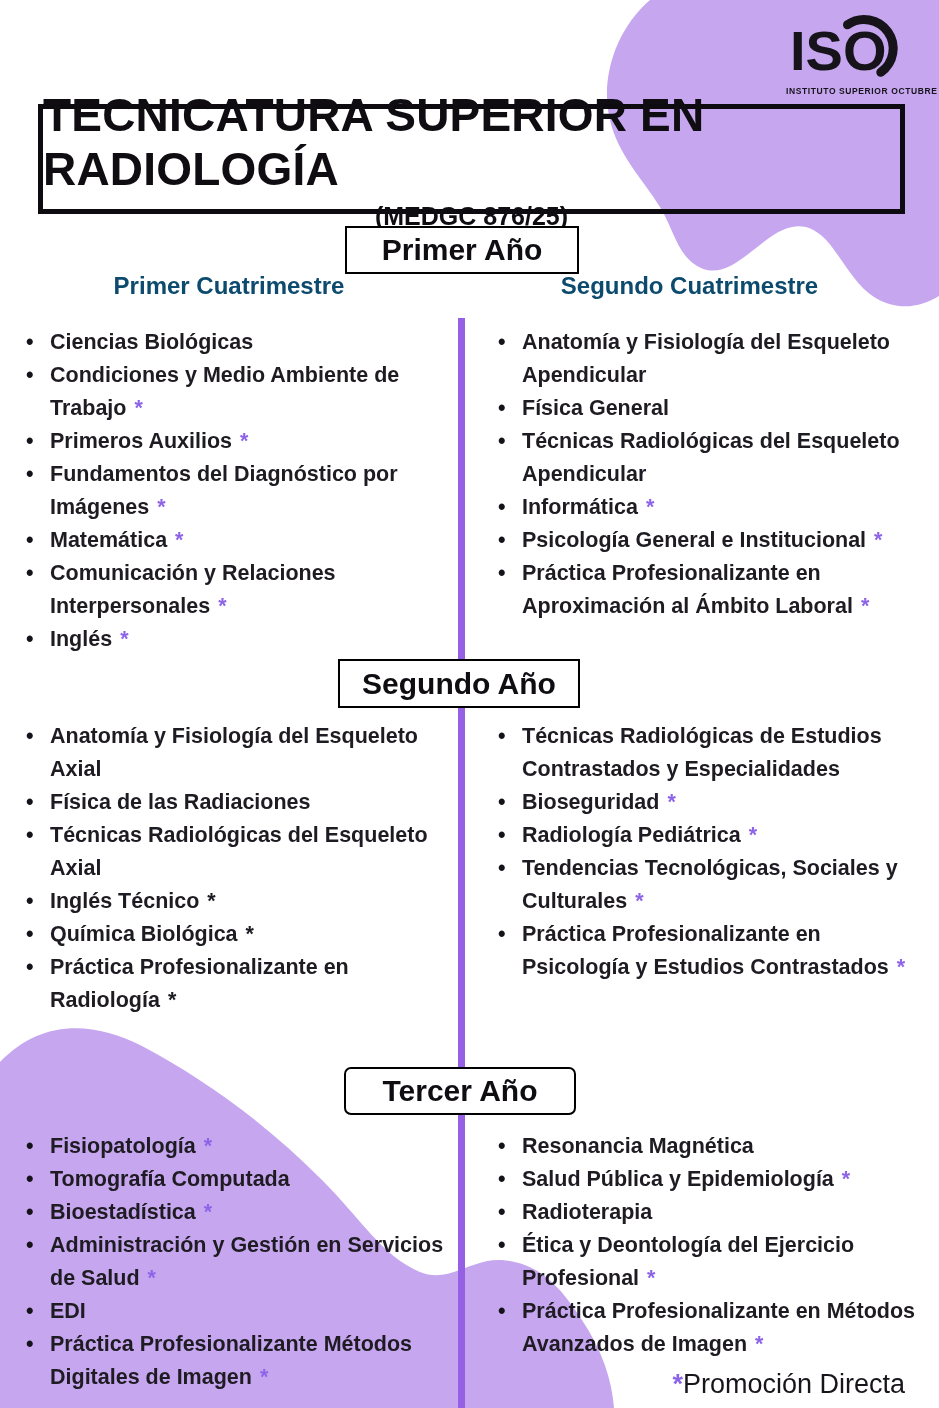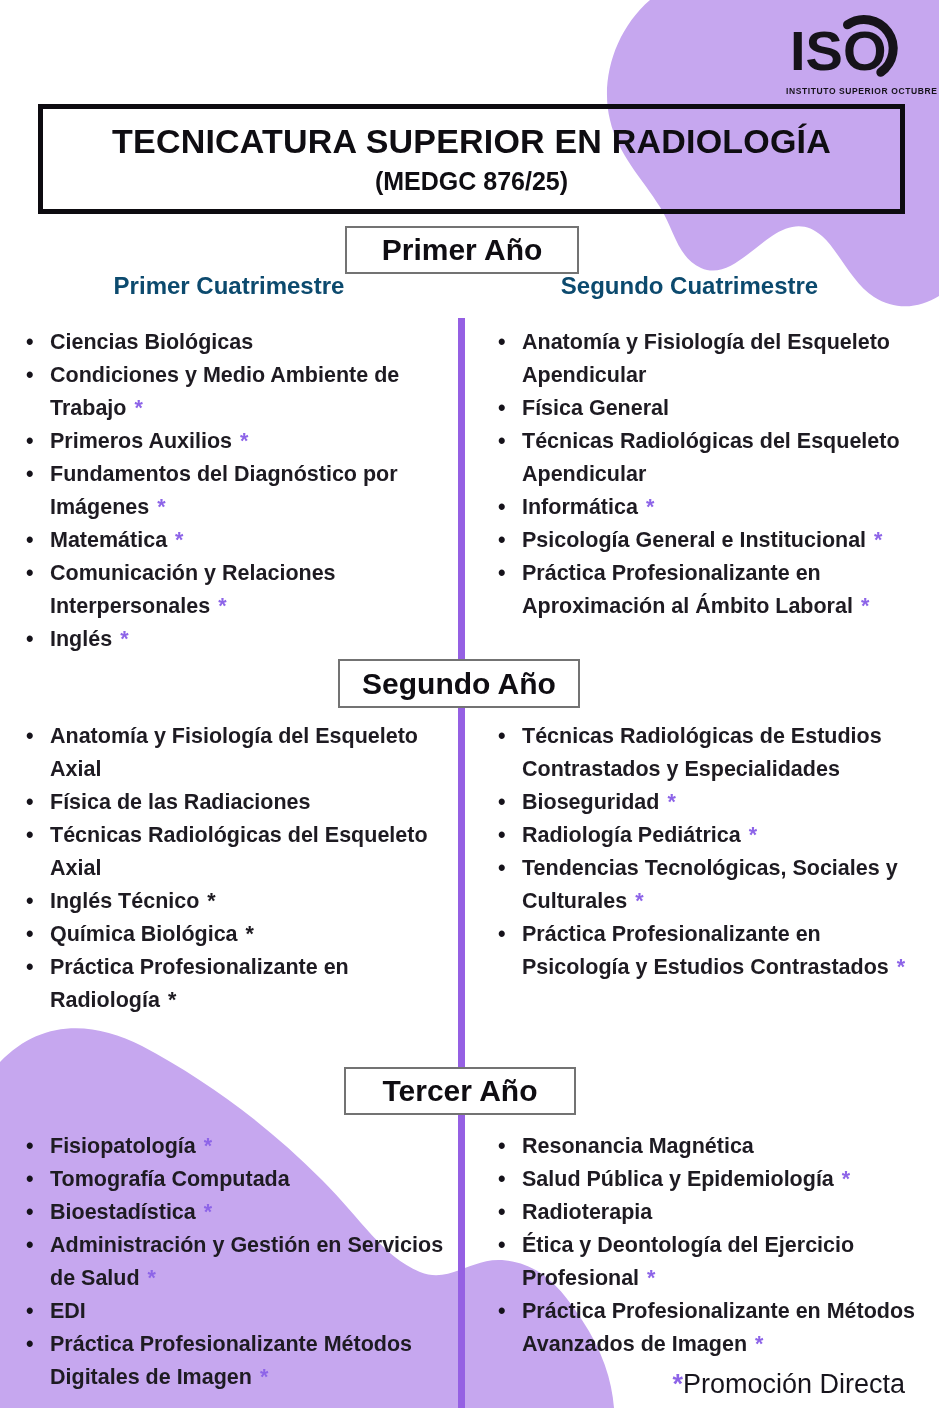--- a/index.html
+++ b/index.html
@@ -13,32 +13,32 @@
   
   .logo{position:absolute;left:786px;top:12px;width:150px;z-index:2;text-align:center;}
   .logo svg text{font-family:"Liberation Sans", sans-serif;font-weight:800;}
   .logo-tagline{font-size:8.5px;font-weight:700;letter-spacing:.6px;color:#16131a;white-space:nowrap;margin-top:-6px;}
 
   
   .title-box{
     position:absolute;left:38px;top:104px;width:857px;height:100px;z-index:2;
     border:5px solid #0d0b10;display:flex;flex-direction:column;align-items:center;justify-content:center;gap:6px;
   }
-  .title{font-size:34px;font-weight:800;letter-spacing:.2px;color:#0f0d12;}
+  .title{font-size:46px;font-weight:800;letter-spacing:.2px;color:#0f0d12;}
   .subtitle{font-size:25px;font-weight:800;color:#0f0d12;}
 
   
   .year-box{
-    position:absolute;z-index:3;background:#ffffff;border:2px solid #737373;
+    position:absolute;z-index:3;background:#ffffff;border:2px solid #000000;
     display:flex;align-items:center;justify-content:center;
     font-size:30px;font-weight:800;color:#0f0d12;
   }
   .year1-box{left:345px;top:226px;width:230px;height:44px;}
   .year2-box{left:338px;top:659px;width:238px;height:45px;}
-  .year3-box{left:344px;top:1067px;width:228px;height:44px;}
+  .year3-box{left:344px;top:1067px;width:228px;height:44px;border-radius:7px;}
 
   
   .sem-header{position:absolute;top:272px;z-index:2;font-size:24px;font-weight:800;color:#0c4a6e;text-align:center;}
   .sem-left{left:0;width:458px;}
   .sem-right{left:462px;width:455px;}
 
   
   .course-list{position:absolute;z-index:2;margin:0;padding:0;list-style:none;font-size:21.5px;font-weight:700;line-height:33px;}
   .col-left{left:24px;width:430px;}
   .col-right{left:496px;width:436px;}

